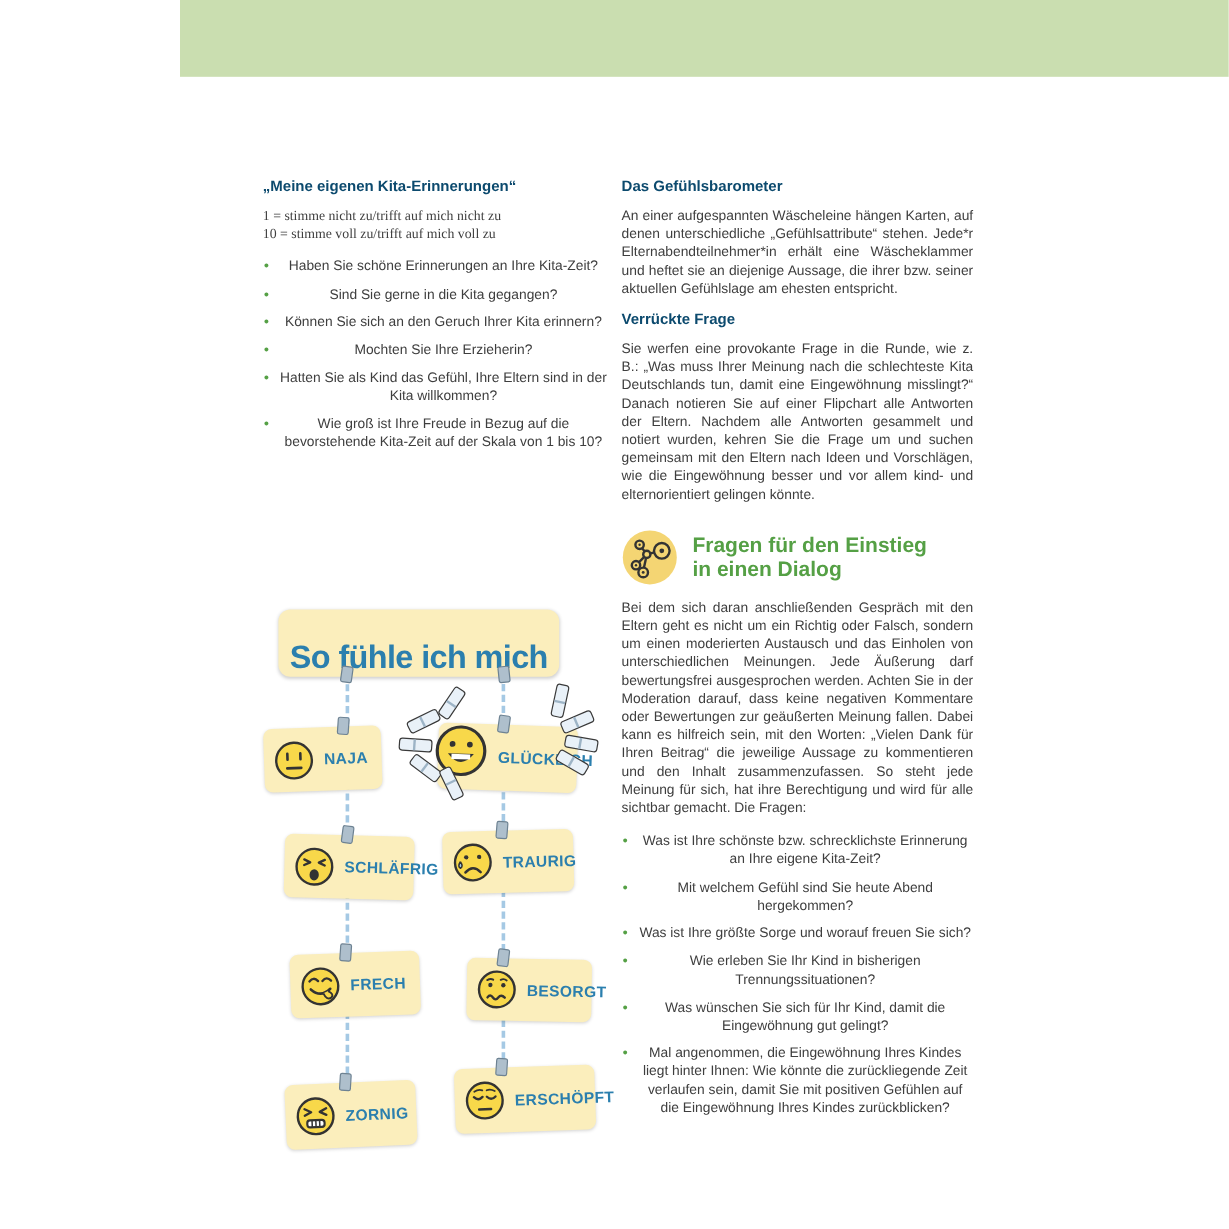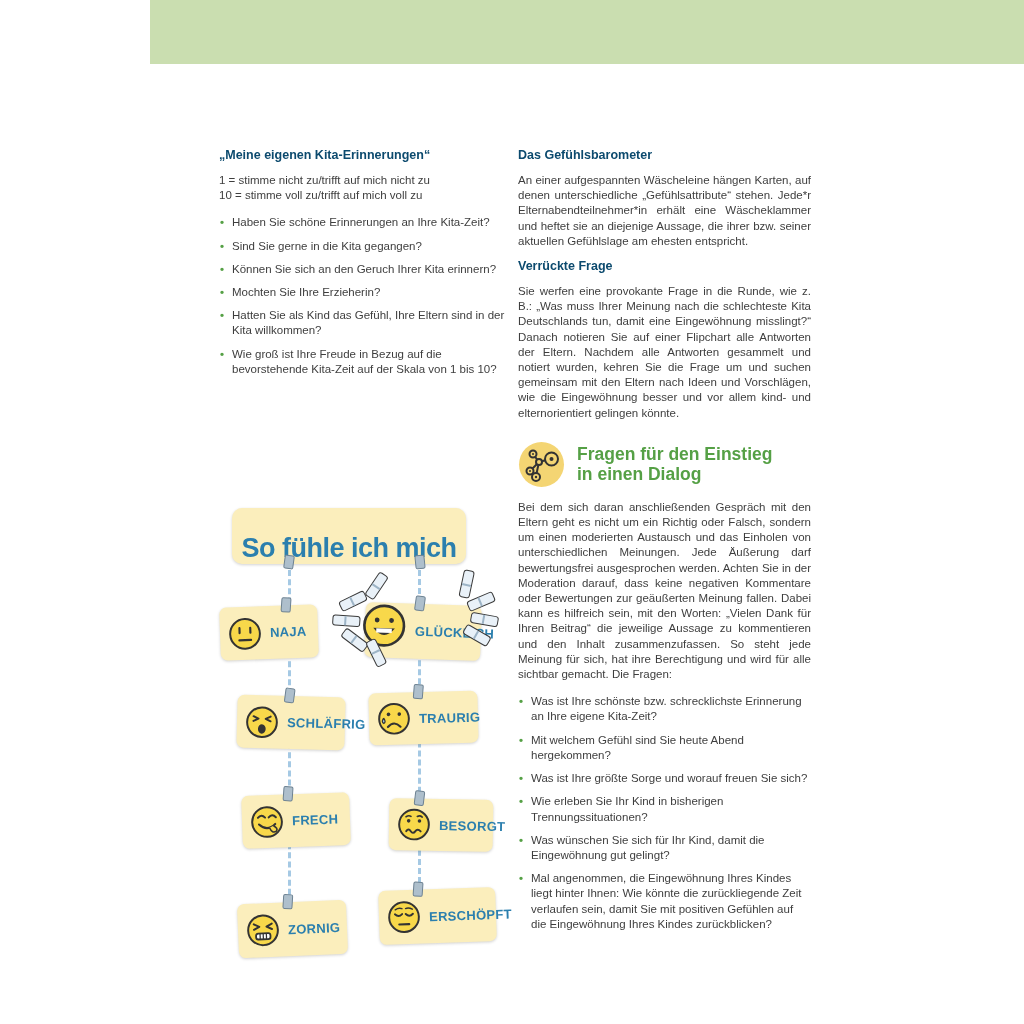--- a/index.html
+++ b/index.html
@@ -9,25 +9,25 @@
     overflow:hidden;
   }
   .band{position:absolute;left:150px;top:0;right:0;height:64px;background:#cadeb0;}
   .col{position:absolute;top:148px;}
   .col-left{left:219px;width:288px;}
   .col-right{left:518px;width:293px;}
   .sec-h{font-size:12.5px;font-weight:bold;color:#0c4a6e;margin:0 0 11px 0;}
   .sec-h.mt{margin-top:6px;}
   p.body{font-size:11.5px;line-height:15.2px;margin:0 0 0 0;text-align:justify;}
   p.body.gap{margin-bottom:10px;}
-  .scale-line{font-size:11.5px;line-height:15.2px;margin:0;}
+  .scale-line{font-size:11.5px;line-height:15.2px;margin:0;font-family:Liberation Serif, serif;}
   ul.dots{list-style:none;margin:12px 0 0 0;padding:0;}
   ul.dots li{
     position:relative;padding-left:13px;font-size:11.5px;line-height:15.2px;
-    margin-bottom:8px;text-align:left;
+    margin-bottom:8px;text-align:center;
   }
   ul.dots li::before{content:"•";position:absolute;left:1px;top:0;color:#55a045;font-weight:bold;}
   .dialog-head{display:flex;align-items:center;gap:12px;margin:20px 0 12px 0;}
   .dialog-title{font-size:17.5px;line-height:20px;font-weight:bold;color:#55a045;}
   .dialog-title span{display:block;}
   .net-badge{width:47px;height:47px;flex:0 0 47px;}
   
   .illo{position:absolute;left:219px;top:505px;width:292px;height:470px;}
   .rope{position:absolute;width:0;border-left:3px dashed #a5c9e4;}
   .rope-l{left:69px;top:56px;height:352px;}

